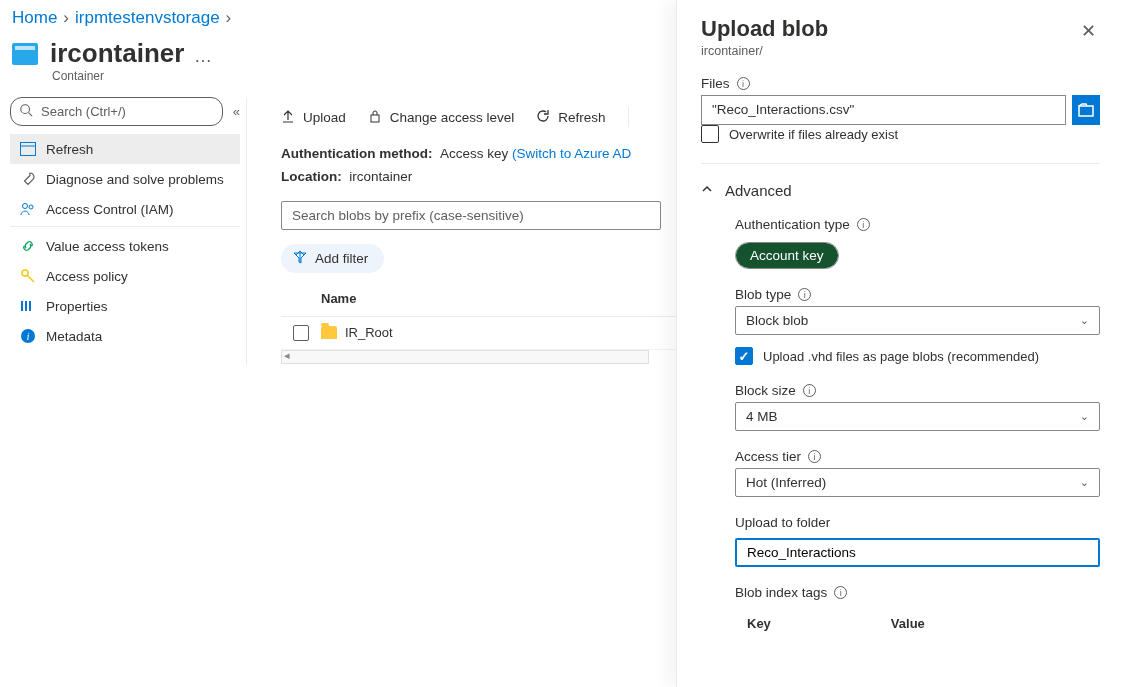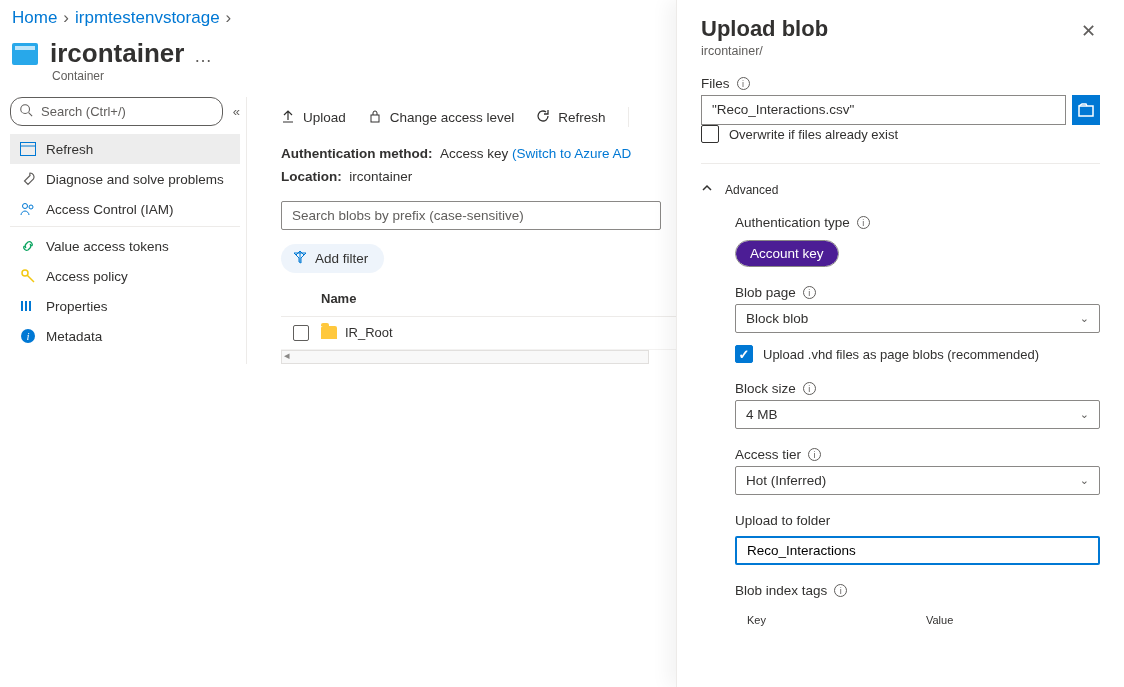--- a/index.html
+++ b/index.html
@@ -100,41 +100,41 @@
   .file-btn { width:28px; height:30px; background:#0078d4; display:flex; align-items:center; justify-content:center; cursor:pointer;}
   
   .check-row { display:flex; align-items:center; gap:10px; }
   .box { width:18px; height:18px; border:1px solid #323130; border-radius:2px; flex-shrink:0; display:flex; align-items:center; justify-content:center;}
   .box.checked { background:#0078d4; border-color:#0078d4; color:#fff; font-weight:bold; font-size:13px;}
   
   .panel-divider { border:none; border-top:1px solid #edebe9; margin:20px 0 0;}
   
   .adv-head { display:flex; align-items:center; gap:12px; margin-top:18px; cursor:pointer;}
   .adv-head .chev { font-size:13px;}
-  .adv-head .lbl { font-size:12px;}
+  .adv-head .lbl { font-size:15px;}
   
   .adv-body { padding-left:34px;}
   
   .pill-group { display:inline-flex; border:1px solid #8a8886; border-radius:24px; overflow:hidden; margin-top:6px;}
   .pill { padding:5px 14px; font-size:13.5px; cursor:pointer;}
-  .pill.sel { background:#4c1d95; color:#fff; border-radius:24px;}
+  .pill.sel { background:#14532d; color:#fff; border-radius:24px;}
   
   .select {
     border:1px solid #8a8886; border-radius:2px; padding:6px 10px; display:flex;
     justify-content:space-between; align-items:center; font-size:13.5px; cursor:pointer;
     background:#fff; margin-top:4px;
   }
   .select .chev { font-size:11px; color:#605e5c;}
   
   .text-input {
     border:2px solid #0078d4; border-radius:2px; padding:5px 10px; font-size:13.5px;
     width:100%; margin-top:4px;
   }
   
-  .kv-head { display:flex; gap:40px; padding:12px 0 4px 12px; font-weight:400; font-size:11px;}
+  .kv-head { display:flex; padding:12px 0 4px 12px; font-weight:700; font-size:13px;}
 </style>
 </head>
 <body>
 
 <div class="breadcrumb">
   <a>Home</a>
   <span class="sep">›</span>
   <a>irpmtestenvstorage</a>
   <span class="sep">›</span>
 </div>
@@ -352,21 +352,21 @@
         <span>Authentication type</span>
         <span class="info-ic">i</span>
       </div>
       <div class="pill-group">
         <div class="pill sel">Account key</div>
       </div>
     </div>
 
     <div class="field">
       <div class="field-label">
-        <span>Blob page</span>
+        <span>Blob type</span>
         <span class="info-ic">i</span>
       </div>
       <div class="select">
         <span>Block blob</span>
         <span class="chev">⌄</span>
       </div>
       <div class="check-row" style="margin-top:12px;">
         <div class="box checked">✓</div>
         <span>Upload .vhd files as page blobs (recommended)</span>
       </div>

